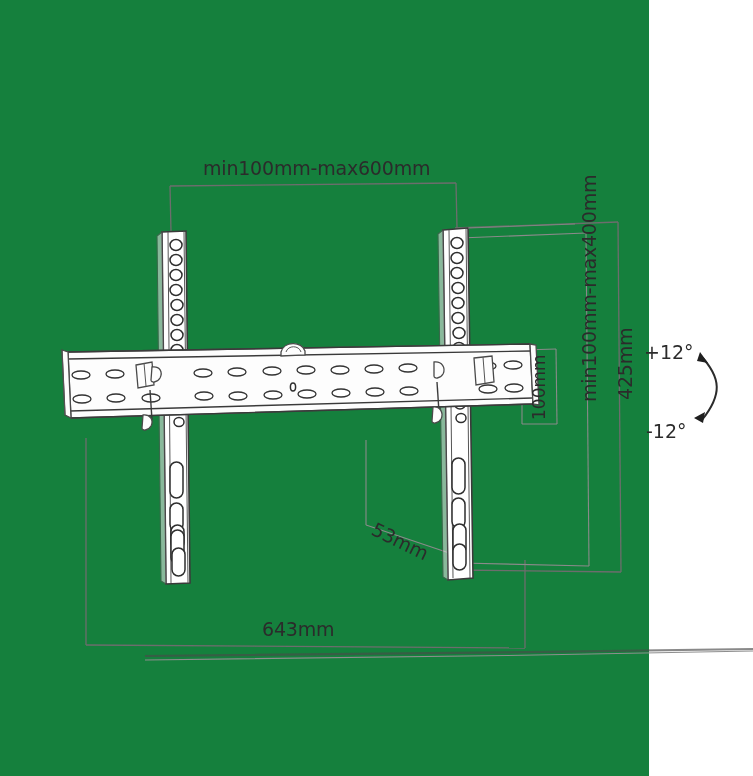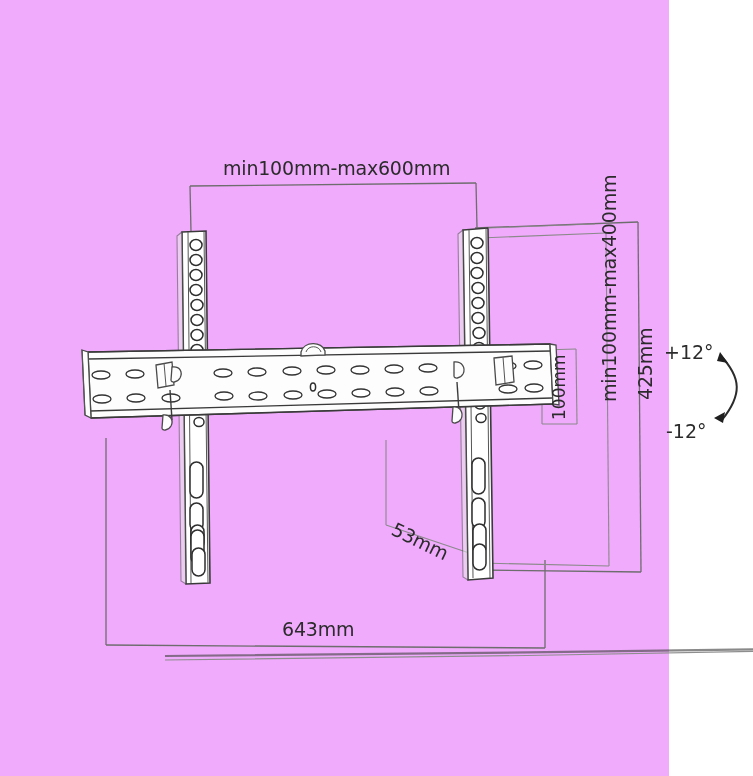--- a/index.html
+++ b/index.html
@@ -14,22 +14,21 @@
     position: relative;
     overflow: hidden;
     font-family: "DejaVu Sans", "Liberation Sans", sans-serif;
   }
   #diagram-root {
     position: absolute;
     left: 0;
     top: 0;
     width: 649px;
     height: 776px;
-    background: #f0abfc;
-    padding-left: 20px;
+    background: #15803d;
   }
   svg#tech-drawing {
     display: block;
     width: 753px;
     height: 776px;
   }
   .dim-text {
     font-family: "DejaVu Sans", "Liberation Sans", sans-serif;
     font-size: 19px;
     fill: #2b2b2b;

